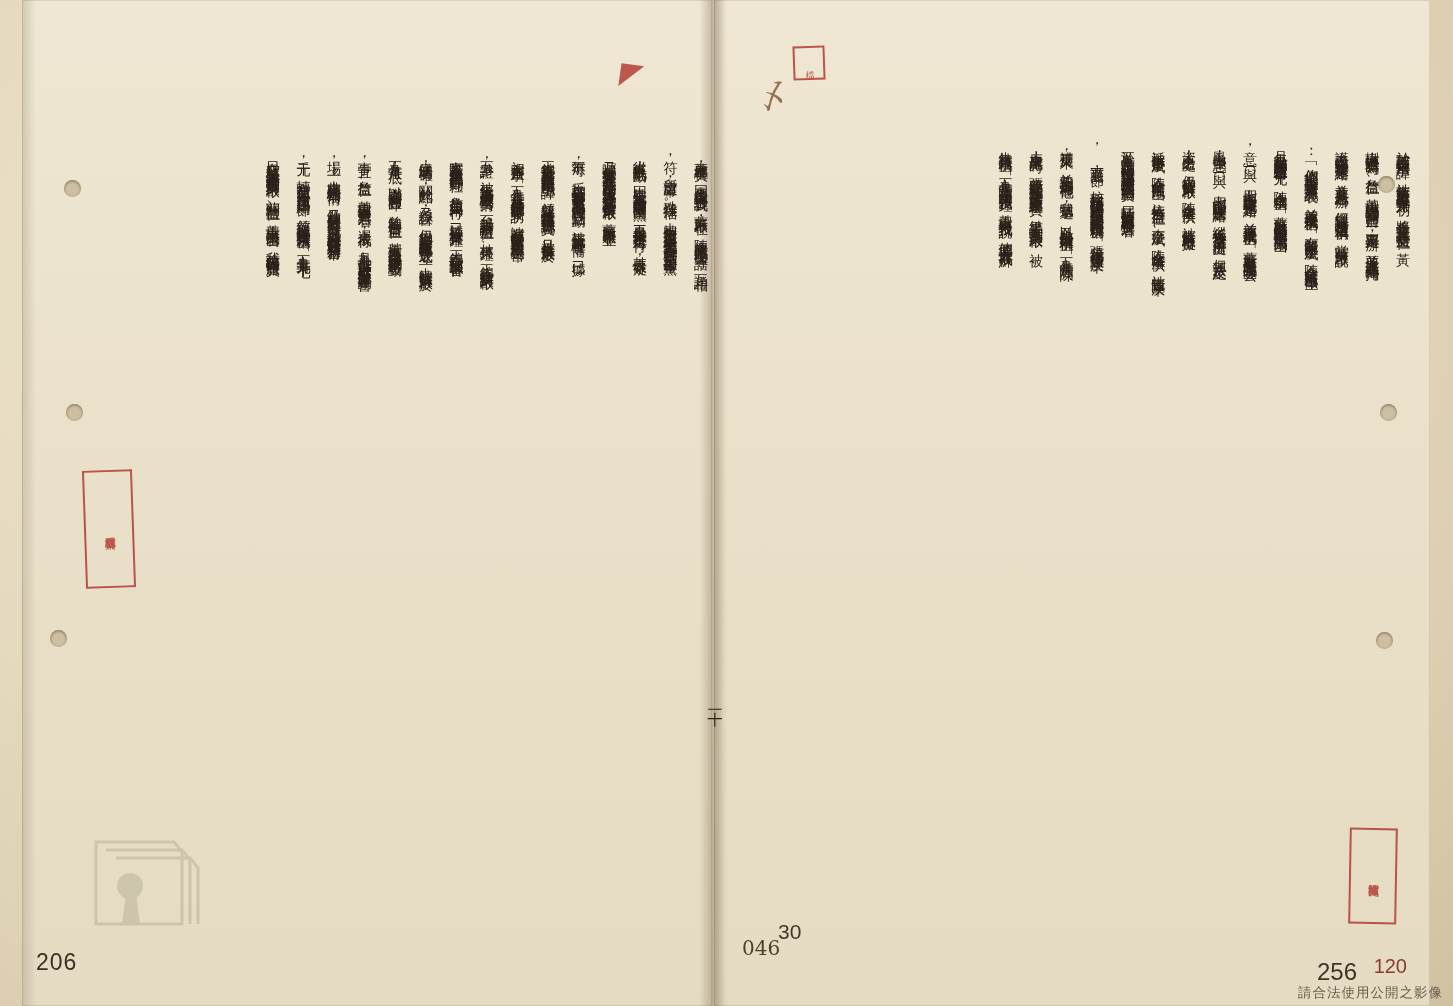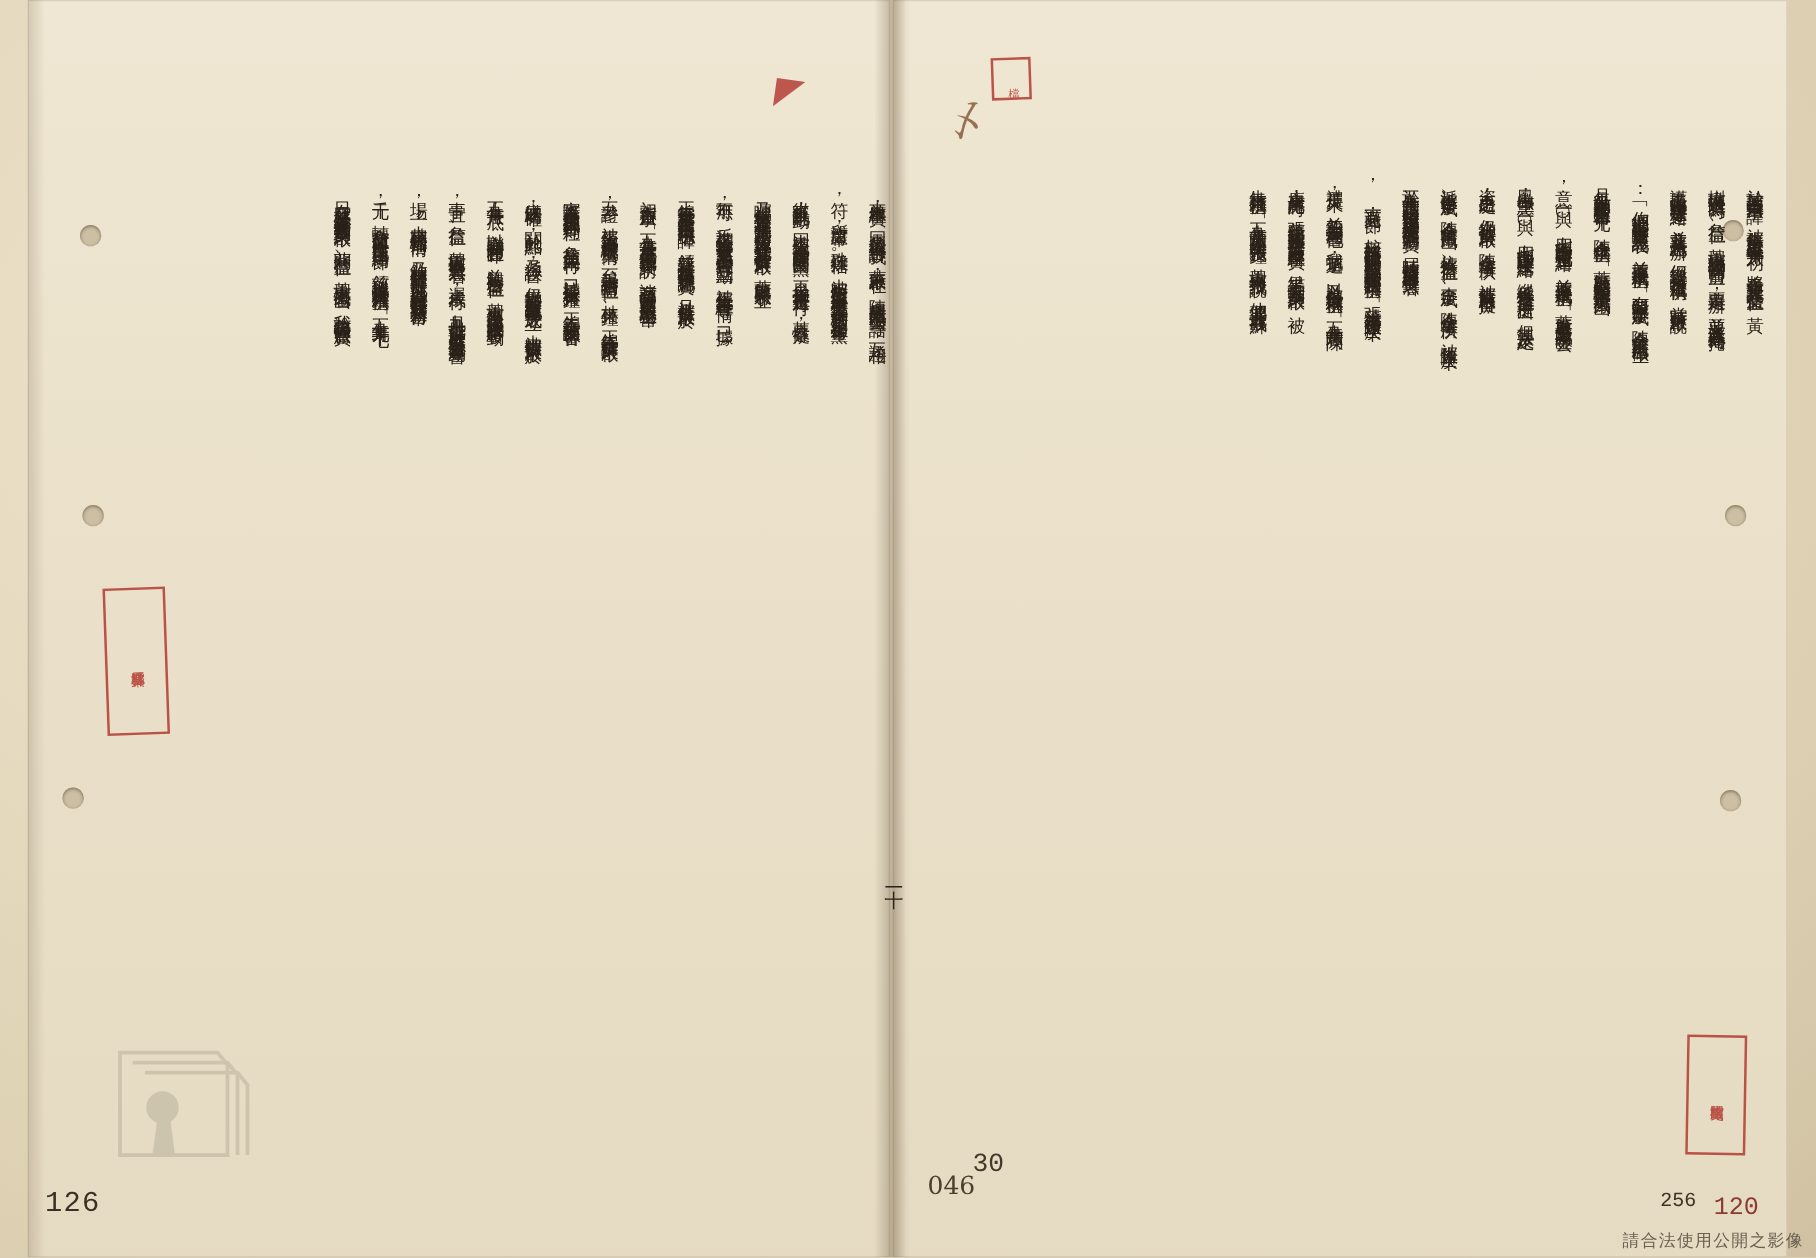--- a/index.html
+++ b/index.html
@@ -39,27 +39,27 @@
     align-items:flex-start;}
   .col-block .vtext{font-size:14.2px;max-height:100%;}
 
   
   #right-text{top:140px;right:40px;height:640px;left:736px;}
   #left-text{top:150px;right:742px;height:660px;left:130px;}
 
   .line{margin-left:9px;}
 
   
-  .pagenum{position:absolute;font-family:Liberation Mono, monospace;
+  .pagenum{position:absolute;font-family:Liberation Sans, sans-serif;
     color:#3a3126;}
   #pnum-left{left:36px;bottom:30px;font-size:23px;letter-spacing:1px;}
   #pnum-mid{left:742px;bottom:46px;font-size:20px;color:#4b4030;
     font-family:"DejaVu Serif",serif;}
   #pnum-mid2{left:778px;bottom:62px;font-size:21px;color:#43392b;}
-  #pnum-right{right:96px;bottom:36px;font-size:16px;color:#3d3428;}
+  #pnum-right{right:96px;bottom:20px;font-size:24px;color:#3d3428;}
   #pnum-right2{right:46px;bottom:28px;font-size:20px;color:#8a3a33;}
   #center-page-label{position:absolute;left:705px;top:700px;font-size:15px;
     color:#2a2118;writing-mode:vertical-rl;text-orientation:upright;letter-spacing:2px;}
 
   .footer-note{position:absolute;right:10px;bottom:4px;font-size:13.5px;
     color:#6c6050;font-family:"DejaVu Serif",serif;letter-spacing:1px;}
 
   
   .seal{position:absolute;border:2.5px solid #b1342c;color:#b1342c;
     font-size:11px;line-height:1.05;writing-mode:vertical-rl;
@@ -147,20 +147,20 @@
   <svg id="watermark" viewBox="0 0 140 110">
     <g fill="#8d8575" opacity="0.9">
       <path d="M10 18 L88 18 L96 28 L96 100 L10 100 Z" fill="none" stroke="#8d8575" stroke-width="3"></path>
       <path d="M20 26 L96 26 L104 36 L104 100" fill="none" stroke="#8d8575" stroke-width="3"></path>
       <path d="M30 34 L104 34 L112 44 L112 100" fill="none" stroke="#8d8575" stroke-width="3"></path>
       <circle cx="44" cy="62" r="13"></circle>
       <path d="M40 70 L36 100 L54 100 L50 70 Z"></path>
     </g>
   </svg>
 
-  <div class="pagenum" id="pnum-left">126</div>
+  <div class="pagenum" id="pnum-left">206</div>
   <div class="pagenum" id="pnum-mid">046</div>
   <div class="pagenum" id="pnum-mid2">30</div>
   <div class="pagenum" id="pnum-right">256</div>
   <div class="pagenum" id="pnum-right2">120</div>
 
   <div class="footer-note">請合法使用公開之影像</div>
 </div>
 
 </body></html>

